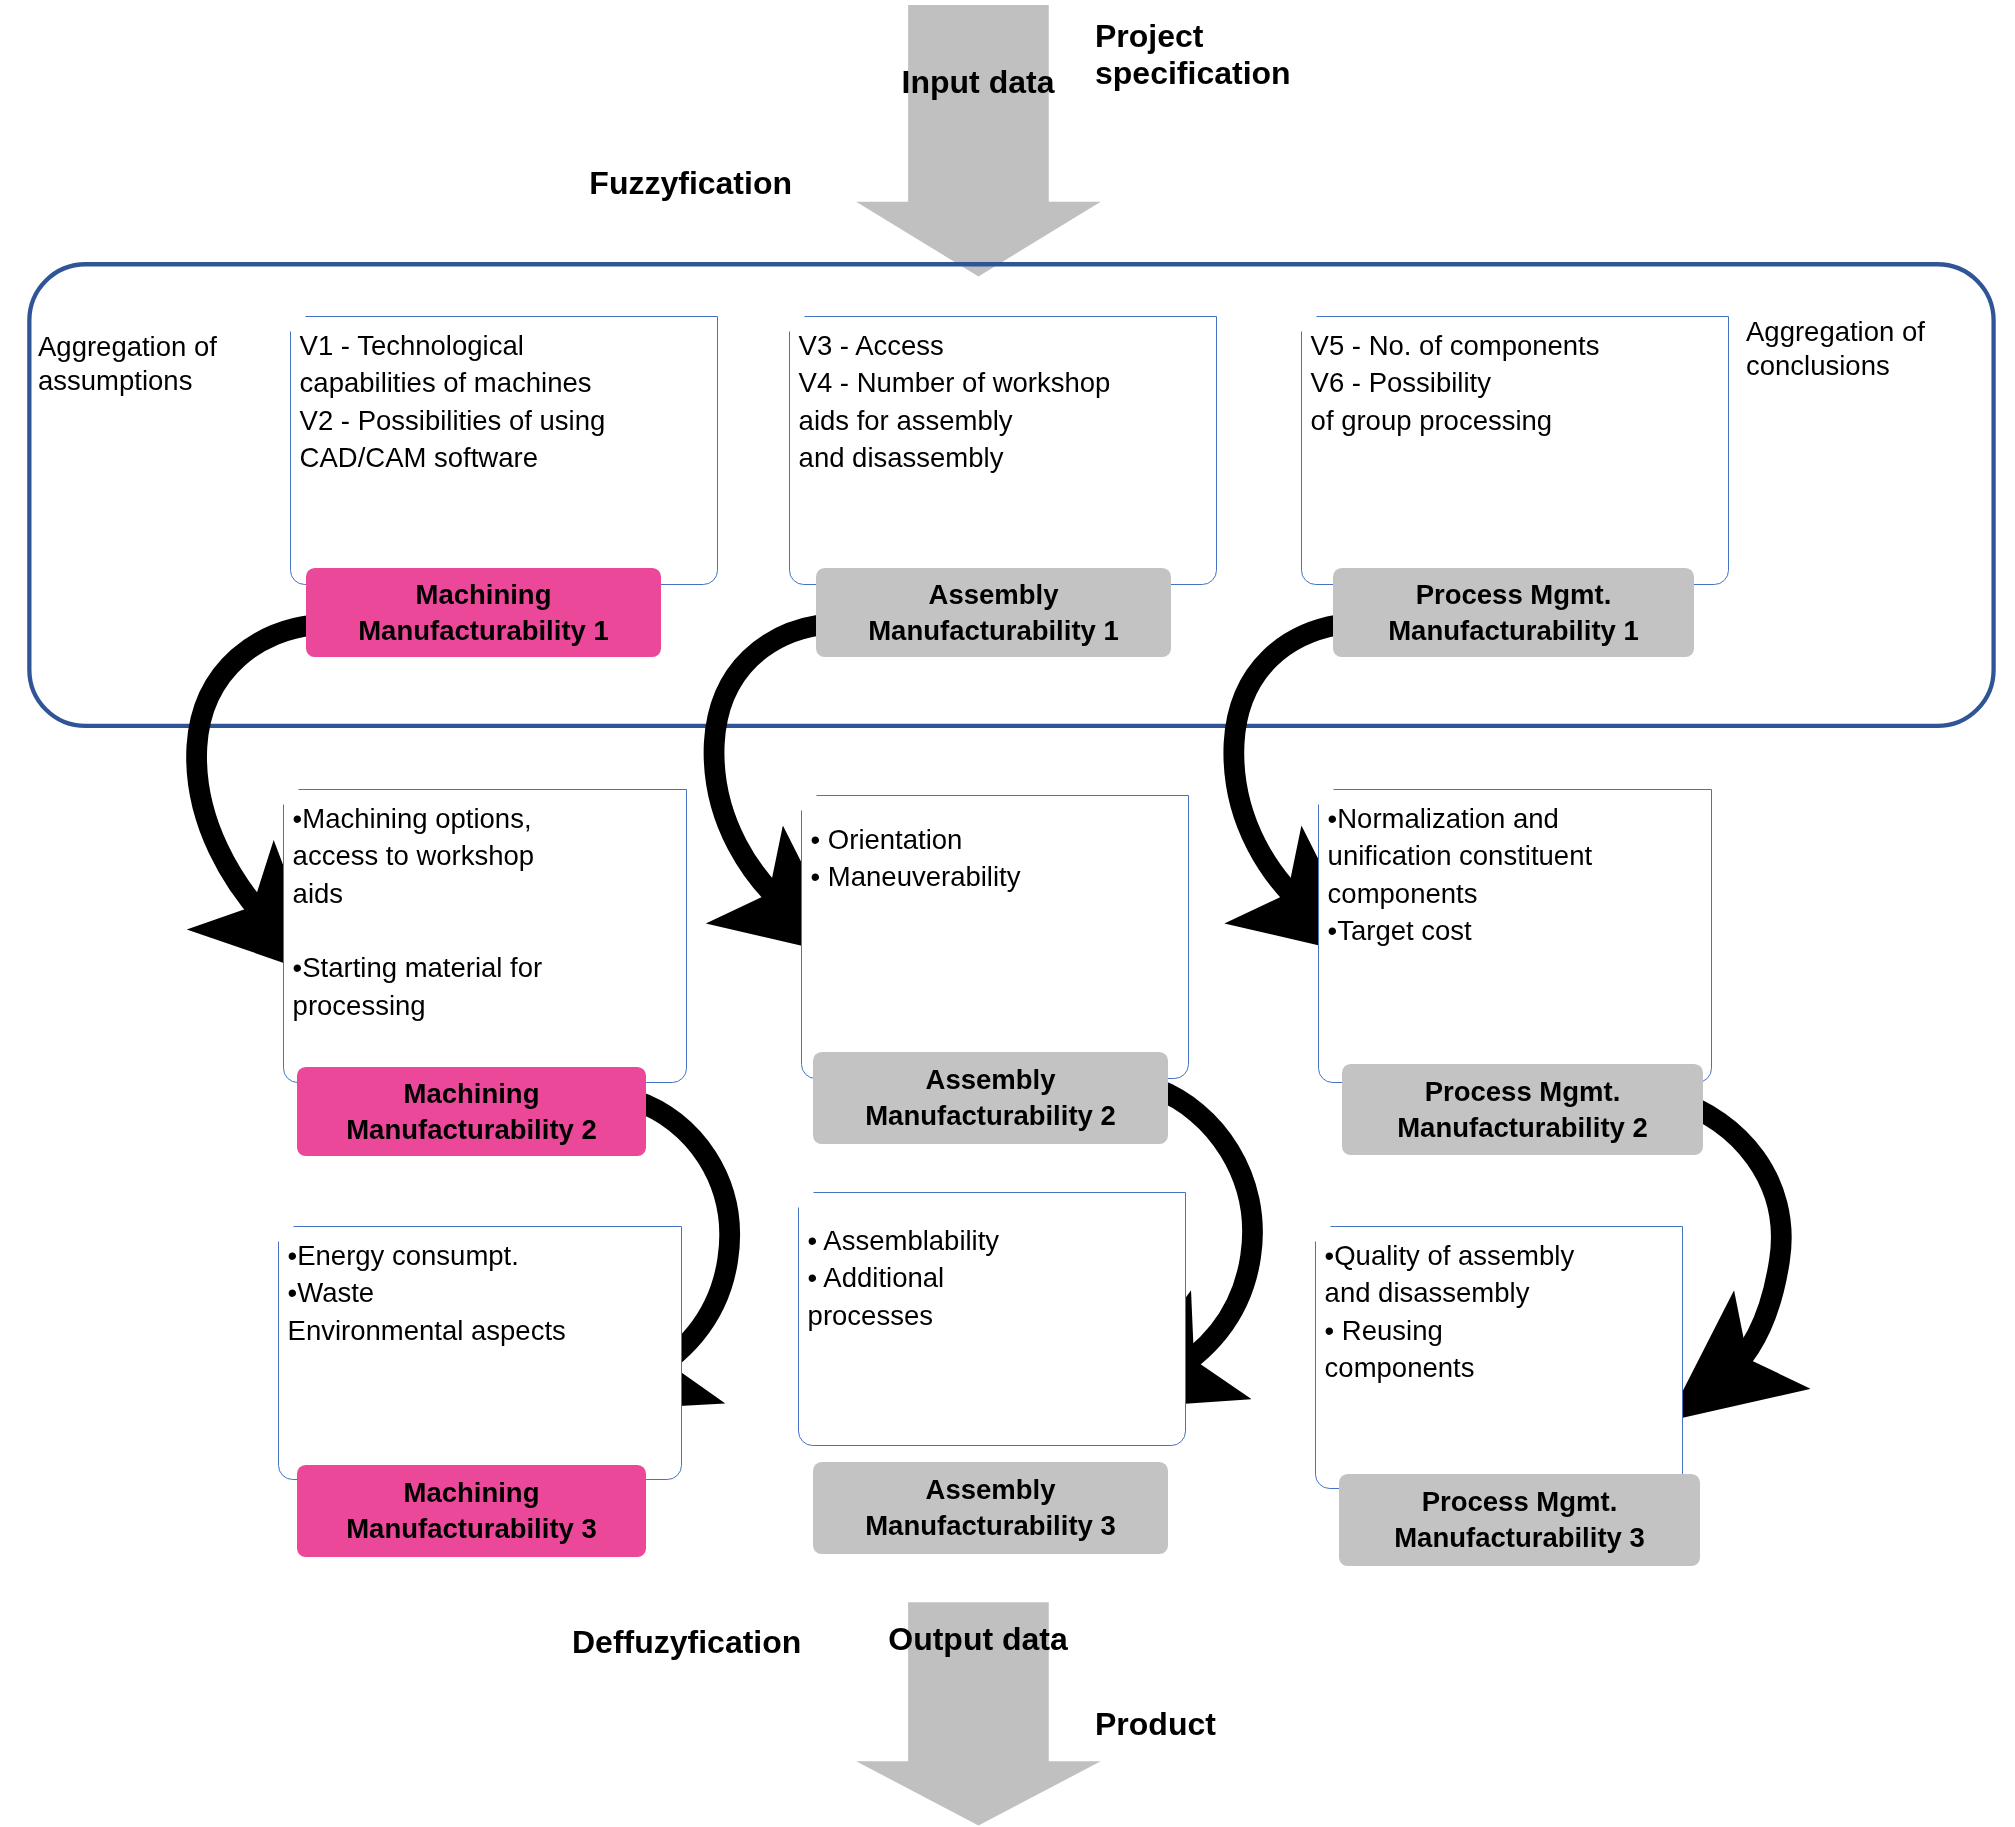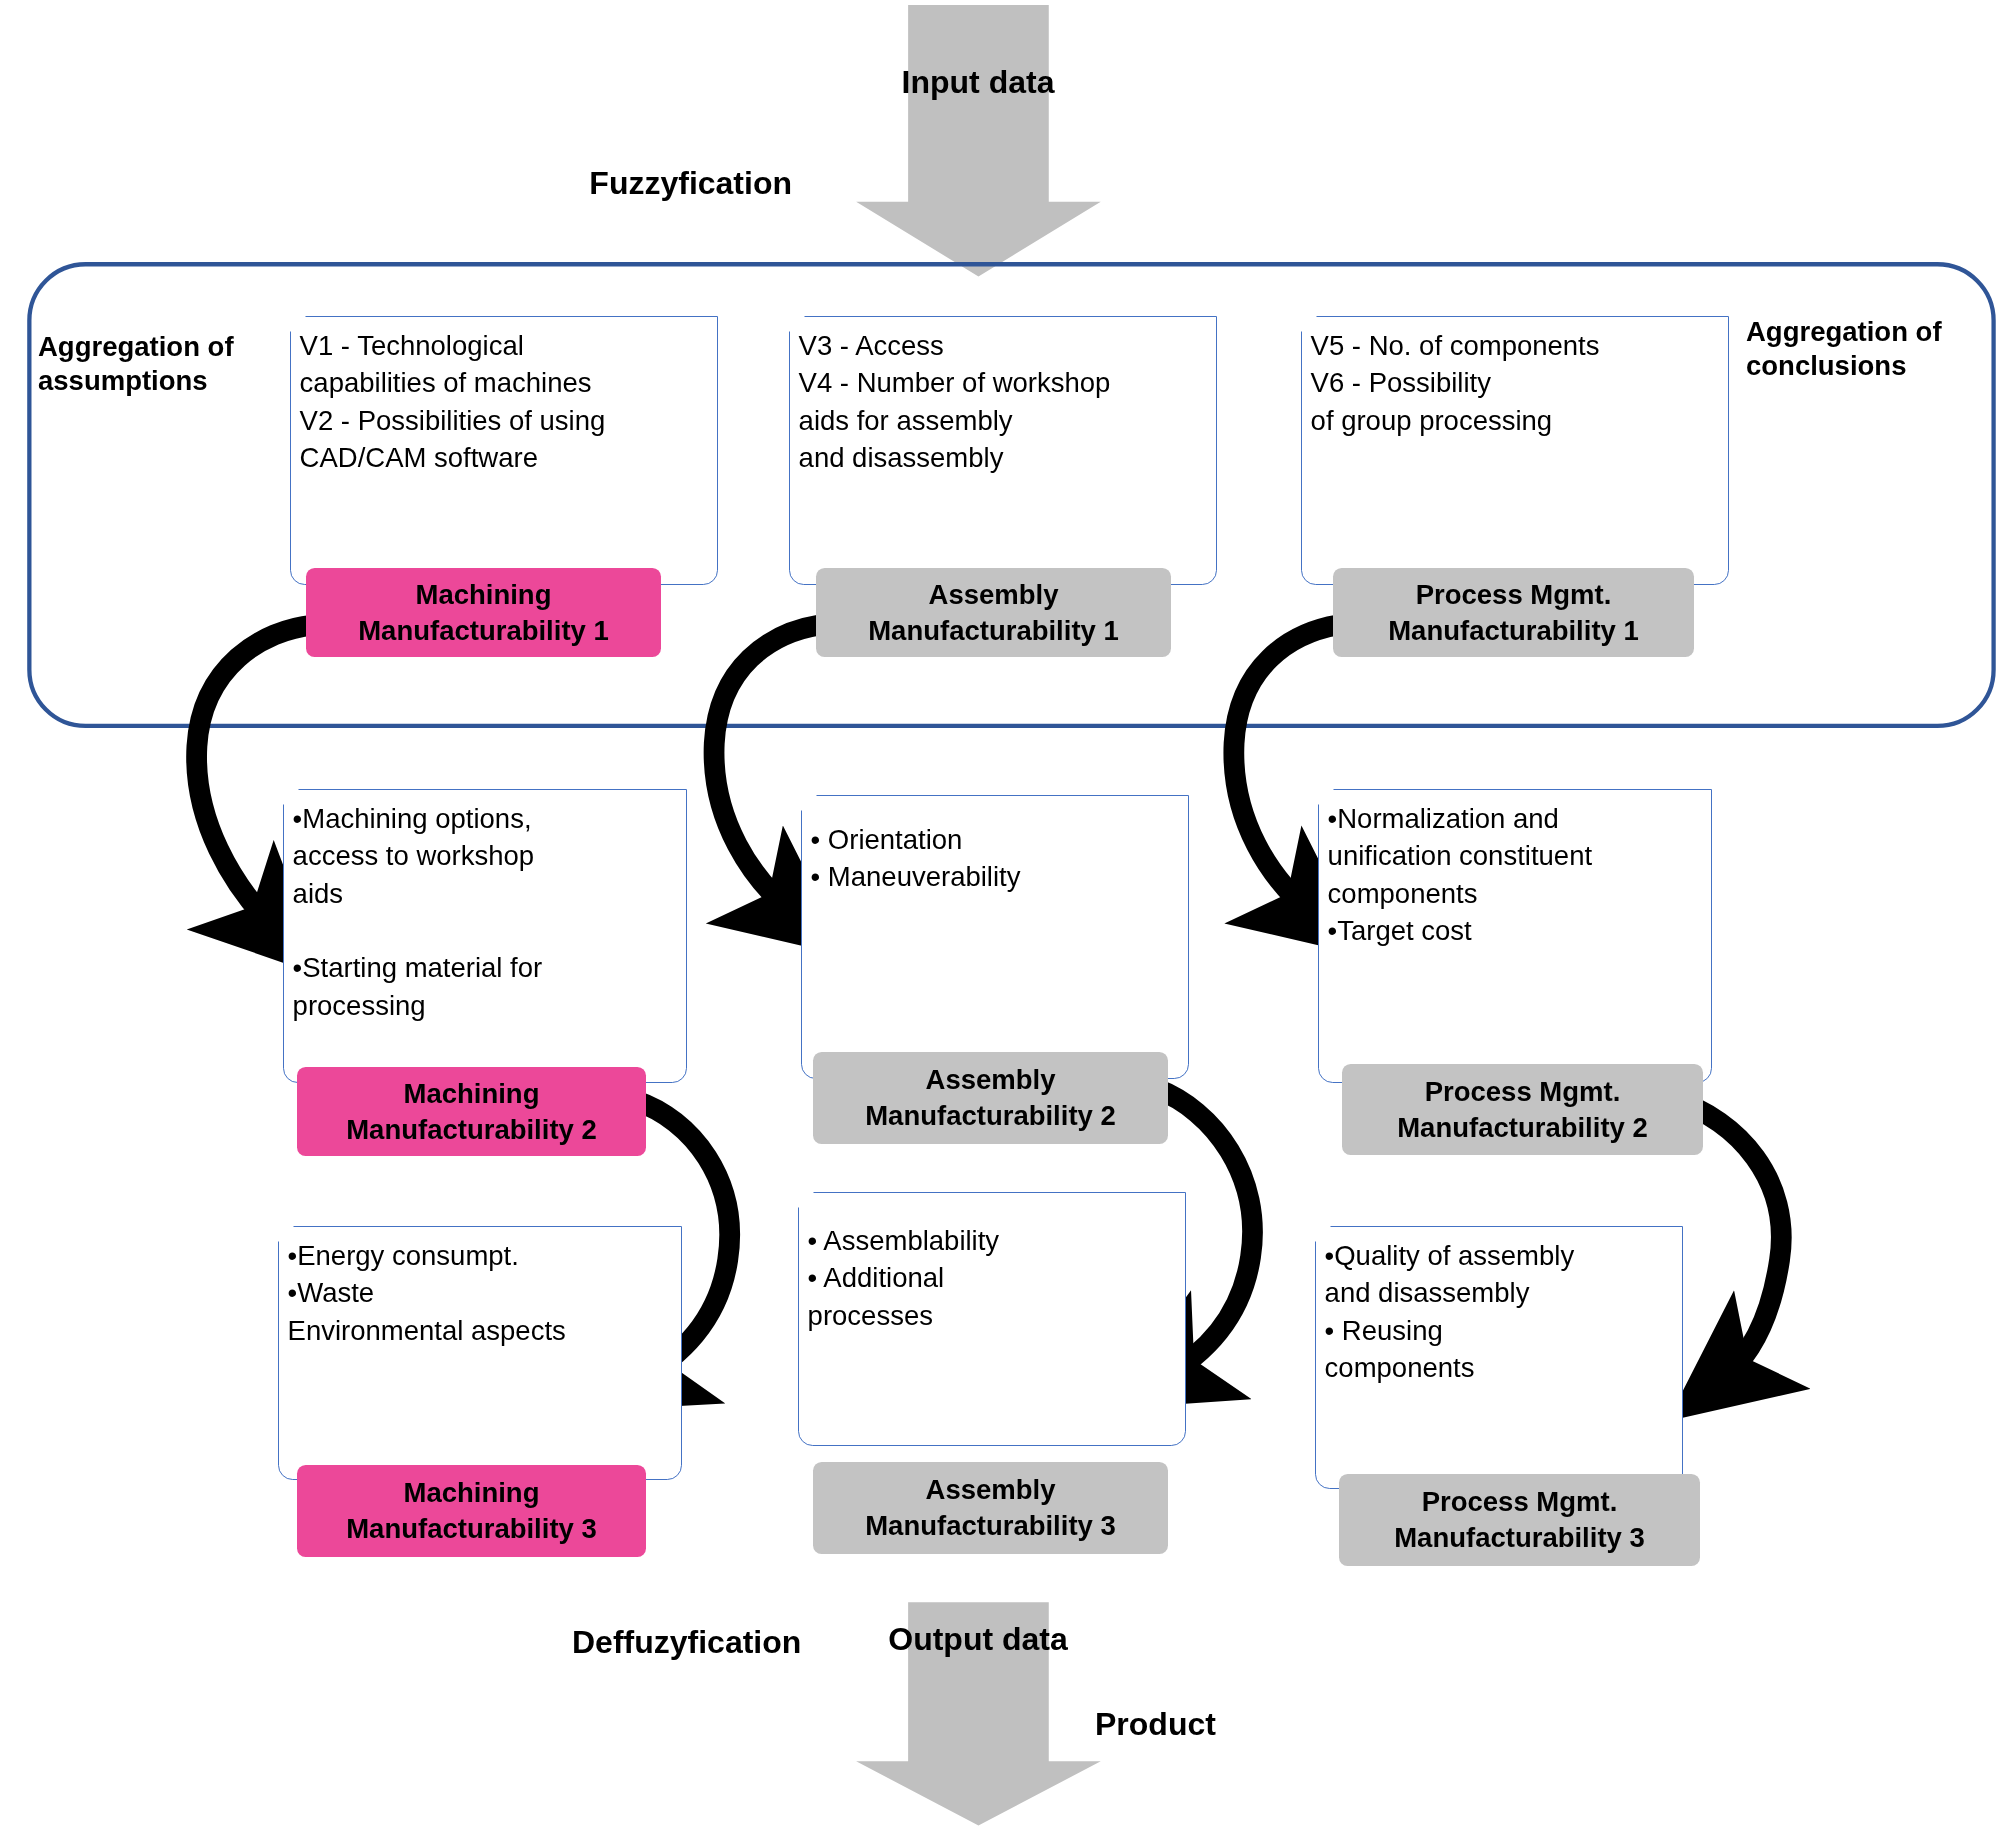--- a/index.html
+++ b/index.html
@@ -1,21 +1,21 @@
 <!DOCTYPE html>
 <html style="font-size:9.8px"><head>
 <meta charset="utf-8">
 <style>
   html,body{margin:0;padding:0;background:#ffffff;}
   body{font-family:"Liberation Sans", sans-serif;}
   #stage{position:relative;width:2015px;height:1828px;background:#fff;overflow:hidden;}
   #svglayer{position:absolute;left:0;top:0;width:2015px;height:1828px;}
   .arrowlbl{position:absolute;color:#000;font-weight:bold;text-align:center;line-height:1.15;}
 
-  .outerlabel{position:absolute;font-weight:bold;font-size:27.5px;color:#000;line-height:1.25;white-space:pre-line;}
+  .outerlabel{position:absolute;font-weight:normal;font-size:27.5px;color:#000;line-height:1.25;white-space:pre-line;}
 
   .node{position:absolute;box-sizing:border-box;border:1.8px solid #4472c4;background:#ffffff;}
   .node .body{position:absolute;left:0;top:0;right:0;padding:9.8px 8.6px 0 8.6px;box-sizing:border-box;
      font-size:27.5px;color:#000;line-height:1.36;white-space:pre-line;}
 
   .tag{position:absolute;box-sizing:border-box;text-align:center;font-weight:bold;
       font-size:27.5px;color:#000;line-height:1.30;display:flex;align-items:center;justify-content:center;
       white-space:pre-line;border-radius:8.6px;}
   .tag.light{background:#ec4899;}
   .tag.dark{background:#c3c3c3;}
@@ -61,20 +61,22 @@
     </g>
 
     <g>
       <path d="M1485,2620 L1715,2620 L1715,2880 L1800,2880 L1600,2985 L1400,2880 L1485,2880 Z" fill="#c0c0c0"></path>
     </g>
   </svg>
 
   <div class="arrowlbl" style="left:871px;top:64px;width:214px;font-size:32px;">Input
 data</div>
 
+  <div class="arrowlbl" style="left:1095px;top:18.3px;width:257px;font-size:32px;text-align:left;">Project
+specification</div>
 
   <div class="arrowlbl" style="left:517px;top:165px;width:275px;font-size:32px;text-align:right;">Fuzzyfication</div>
 
   <div class="outerlabel" style="left:38px;top:330px;width:245px;">Aggregation of
 assumptions</div>
 
   <div class="outerlabel" style="left:1746px;top:315px;width:257px;">Aggregation of
 conclusions</div>
 
   <div class="node" style="left:290px;top:316px;width:428px;height:269px;border-radius:0 0 14.7px 14.7px;clip-path:polygon(16px 0,100% 0,100% 100%,0 100%,0 16px);">

